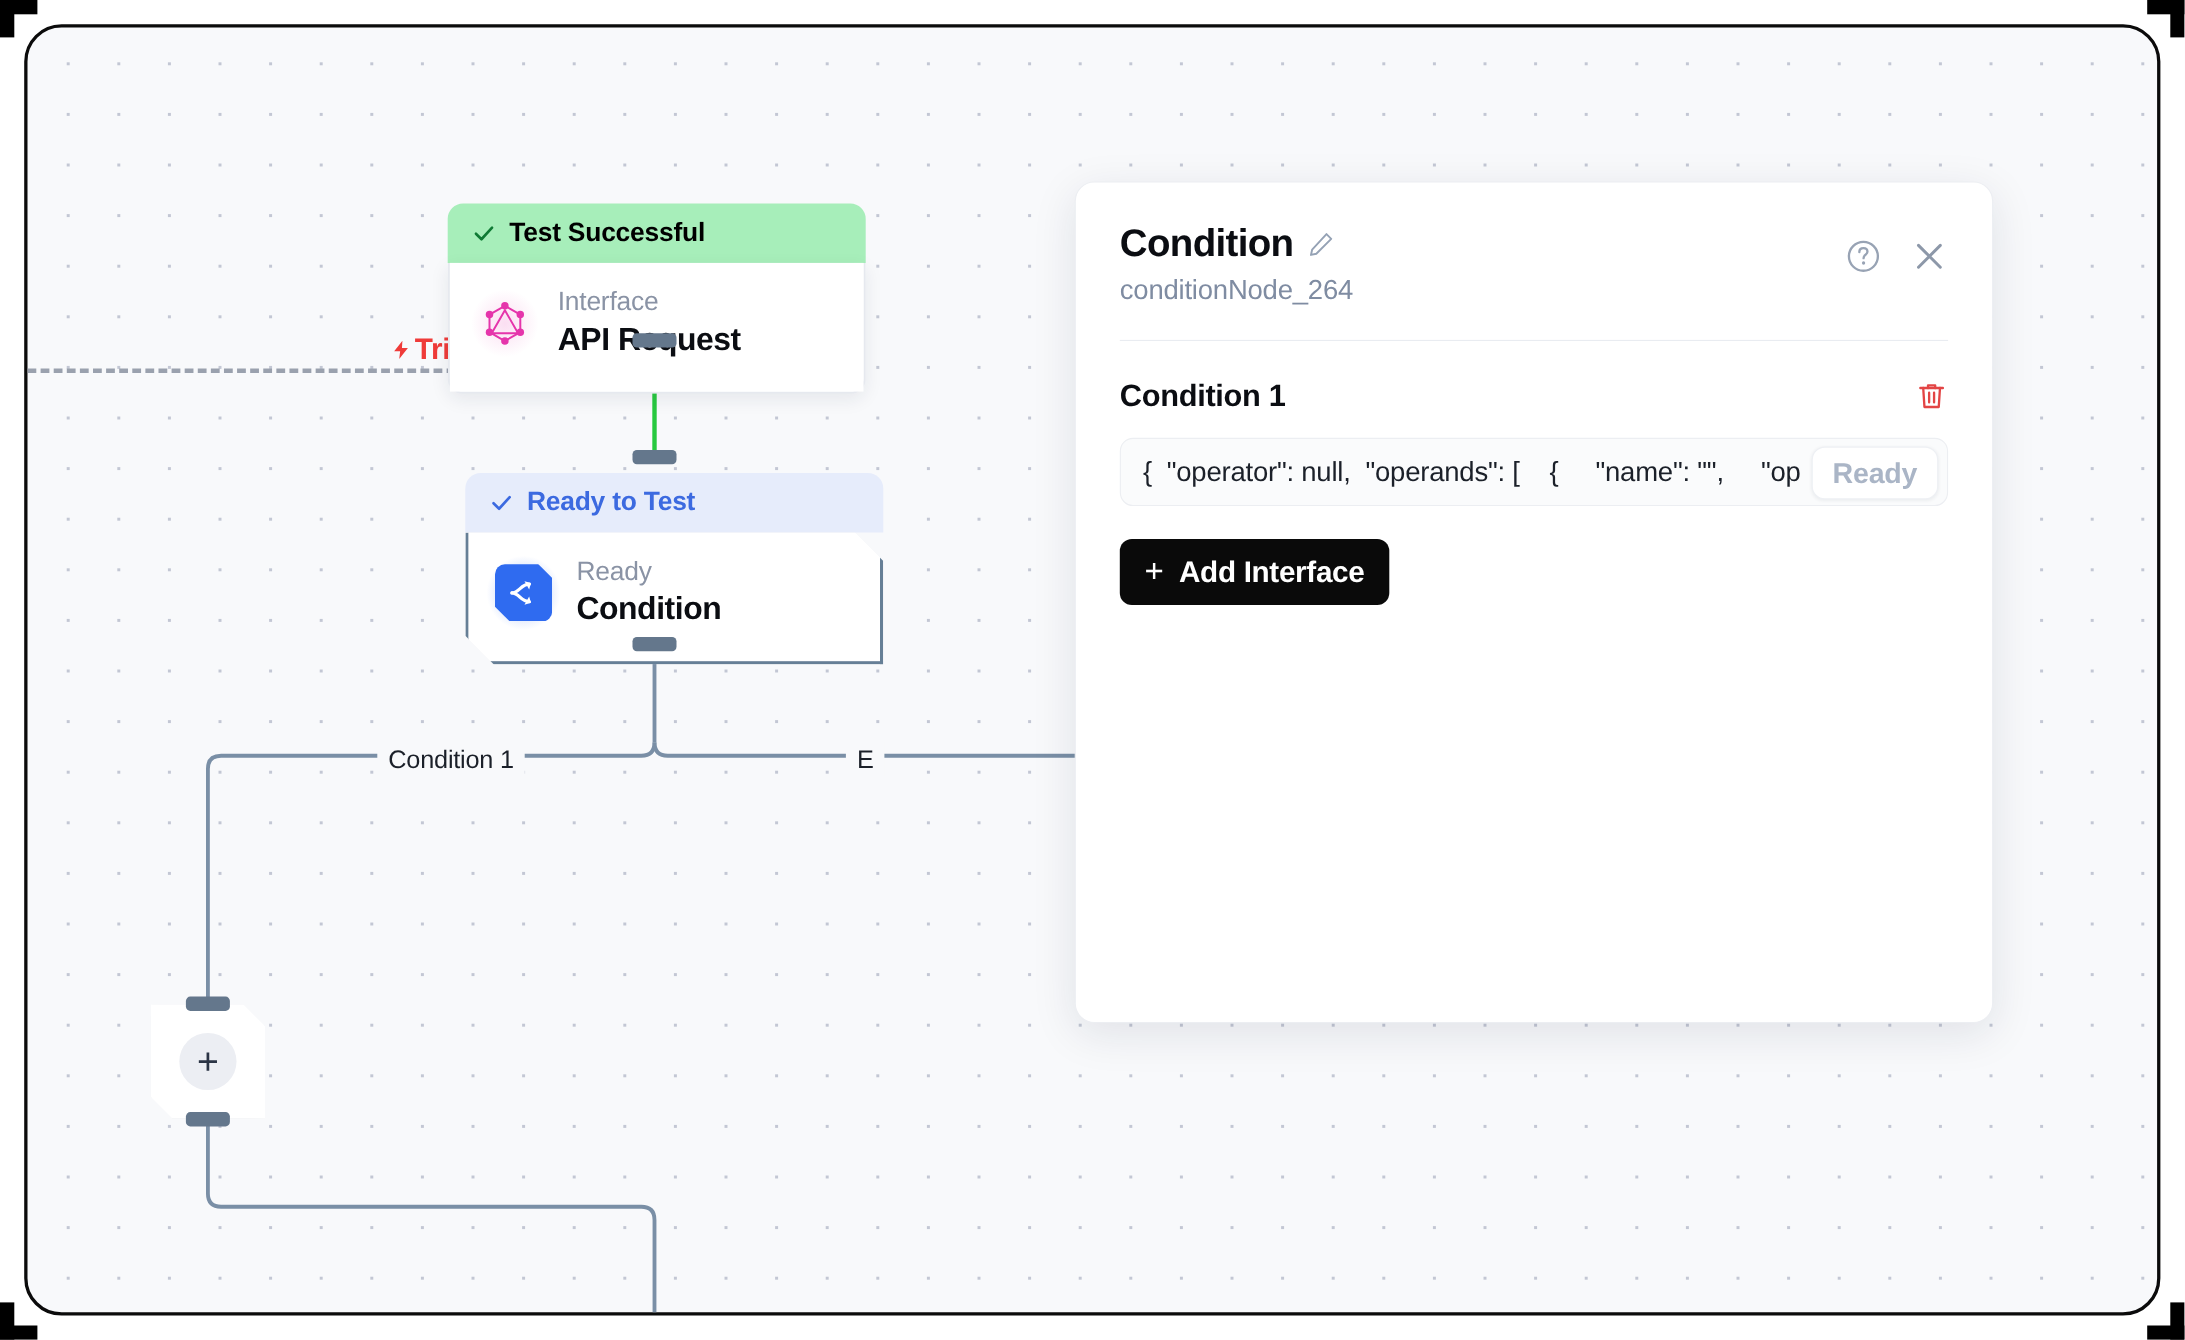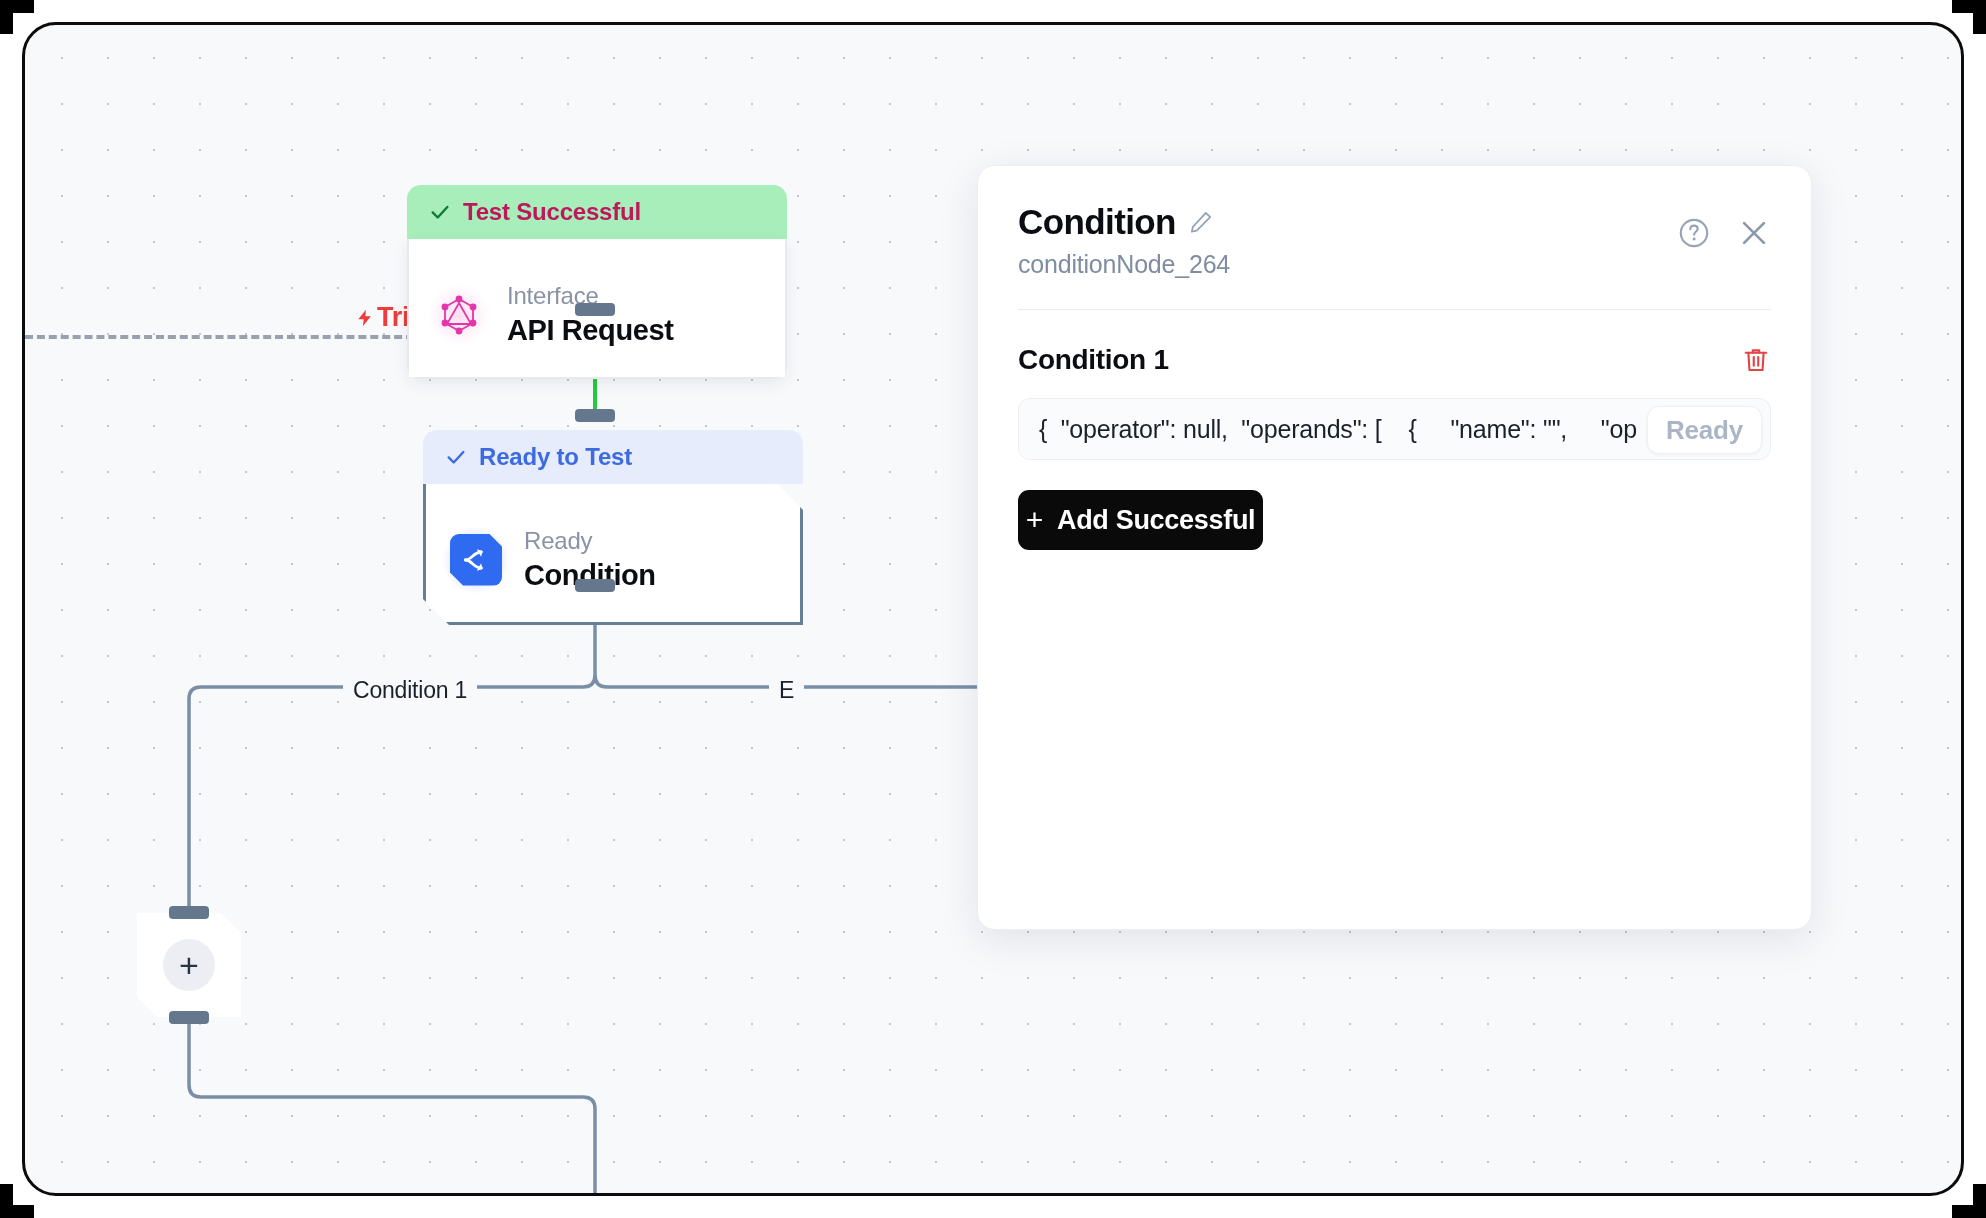--- a/index.html
+++ b/index.html
@@ -66,28 +66,28 @@
 
   
   .node { position: absolute; z-index: 5; }
 
   .status-bar {
     display: flex; align-items: center; gap: 12px;
     height: 54px; padding: 0 22px;
     font-size: 24px; font-weight: 700; letter-spacing: -0.2px;
     border-radius: 14px 14px 0 0;
   }
-  .status-bar.success { background: #a7eeba; color: #be185d; }
+  .status-bar.success { background: #a7eeba; color: #000000; }
   .status-bar.ready   { background: #e6ecfb; color: #3c6ae0; }
   .check { width: 22px; height: 22px; display:block; }
 
   .node-body {
     background: #ffffff;
     display: flex; align-items: center; gap: 22px;
-    padding: 43px 24px 30px 24px;
+    padding: 22px 24px 30px 24px;
   }
 
   .node-card-plain {
     border: 2px solid #e6e9ef;
     border-top: none;
     border-radius: 0 0 14px 14px;
     box-shadow: 0 5px 16px rgba(26,35,64,.08);
     background: #fff;
   }
 
@@ -372,18 +372,18 @@
       </svg>
     </div>
 
     <div class="cond-input-wrap">
       <span class="cond-input-text">{  "operator": null,  "operands": [    {     "name": "",     "op</span>
       <div class="edit-btn">Ready</div>
     </div>
 
     <button class="add-btn">
       <span class="add-plus">+</span>
-      <span>Add Successful</span>
+      <span>Add Interface</span>
     </button>
 
   </div>
 
 </div>
 
 </body></html>

